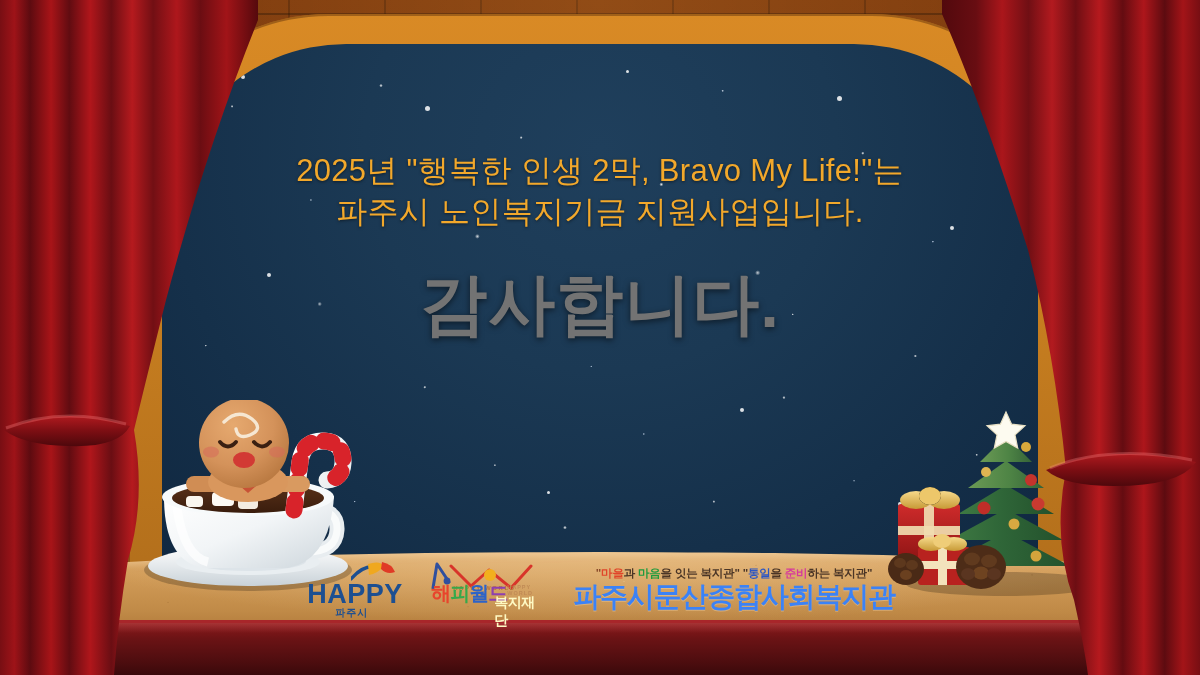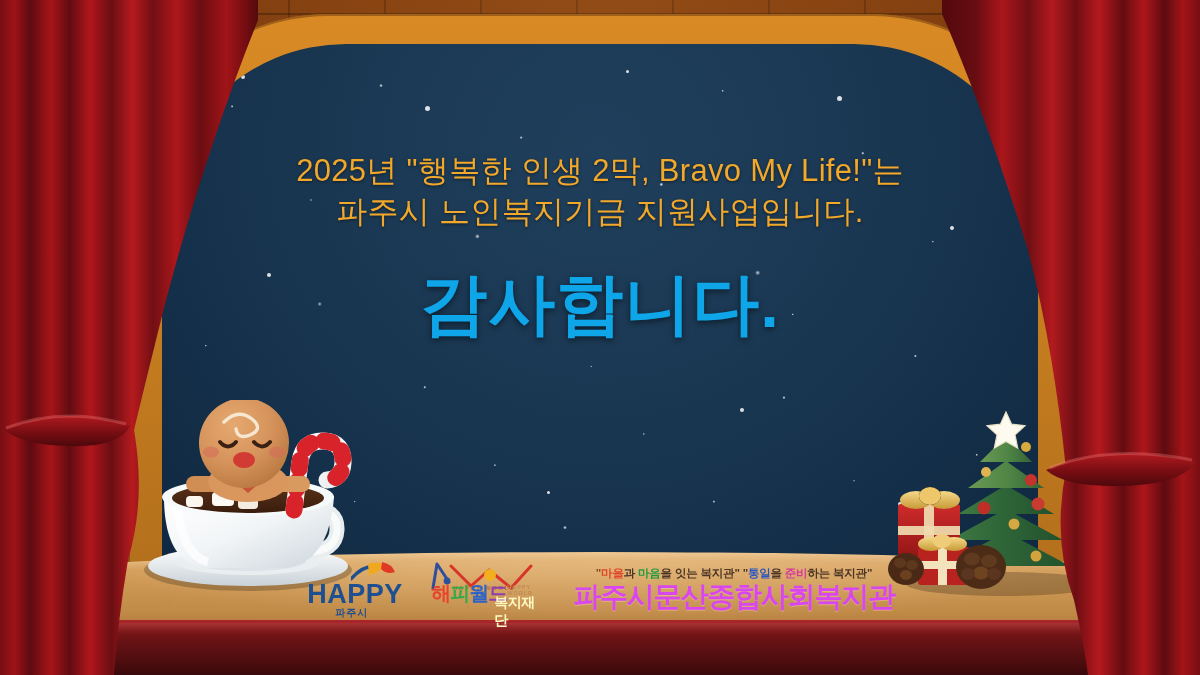--- a/index.html
+++ b/index.html
@@ -88,21 +88,21 @@
   .copy{
     position:absolute; left:162px; top:150px; width:876px;
     text-align:center; color:#F2A82B; z-index:6;
     text-shadow:0 1px 3px rgba(0,0,0,.5);
   }
   .para-1{ font-size:31px; line-height:41px; letter-spacing:.3px; font-weight:500; }
   .para-2{ font-size:29px; line-height:39px; letter-spacing:.2px; font-weight:500;
            margin-top:36px; }
   .thanks{
     margin-top:34px; font-size:67px; line-height:76px; font-weight:900;
-    letter-spacing:1px; color:#0ea5e9;
+    letter-spacing:1px; color:#737373;
     text-shadow:0 2px 6px rgba(0,0,0,.55);
   }
 
   
   .table-top{
     position:absolute; left:0; right:0; top:552px; height:74px; z-index:8;
     background:
       radial-gradient(ellipse at 50% -40%, rgba(255,226,180,.55), transparent 70%),
       linear-gradient(180deg,#d9a463 0%,#d09a56 35%,#c08a47 80%,#b57e3e 100%);
     border-radius:50% 50% 0 0 / 26px 26px 0 0;
@@ -173,21 +173,21 @@
   .tagline{
     font-size:11.5px; font-weight:700; letter-spacing:-.2px; line-height:14px;
     color:#4a3526; white-space:nowrap; margin-bottom:1px;
   }
   .tagline .q{ color:#8a4a2a; }
   .tagline .c-village{ color:#e0452a; }
   .tagline .c-heart{ color:#1f9b3e; }
   .tagline .c-unify{ color:#2b56c4; }
   .tagline .c-prep{ color:#d6399c;text-align:right; }
   .brand-title{
-    font-size:28px; font-weight:900; letter-spacing:-1.2px; color:#d946ef;
+    font-size:28px; font-weight:900; letter-spacing:-1.2px; color:#3b82f6;
     white-space:nowrap; line-height:32px;
     text-shadow:0 1px 0 rgba(255,225,185,.35);
   }
 
   
   .curtain{ position:absolute; top:0; height:675px; z-index:20; pointer-events:none; }
   .curtain-left{ left:-4px; width:262px; }
   .curtain-right{ right:-4px; width:262px; }
 
   

